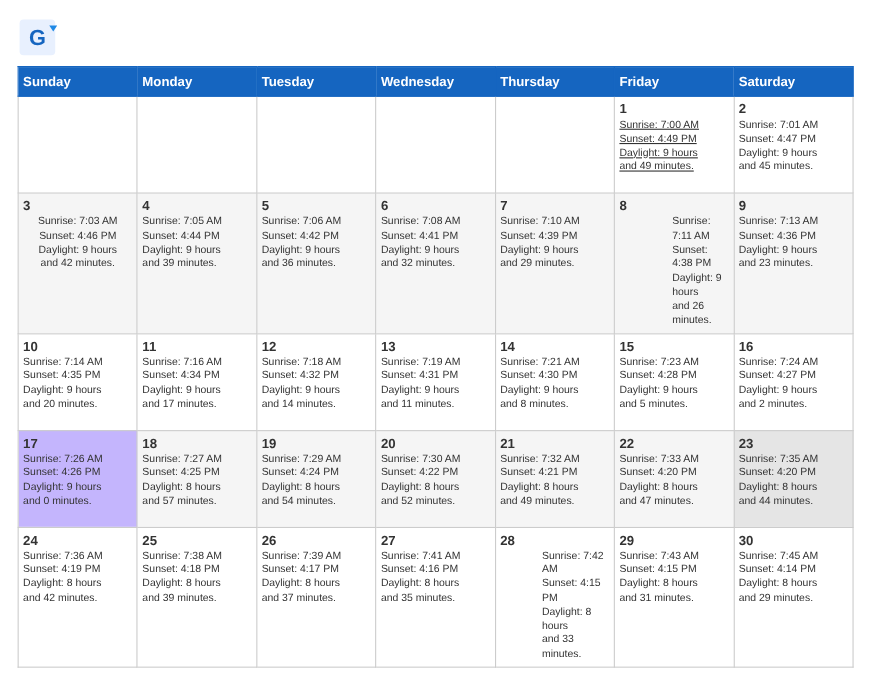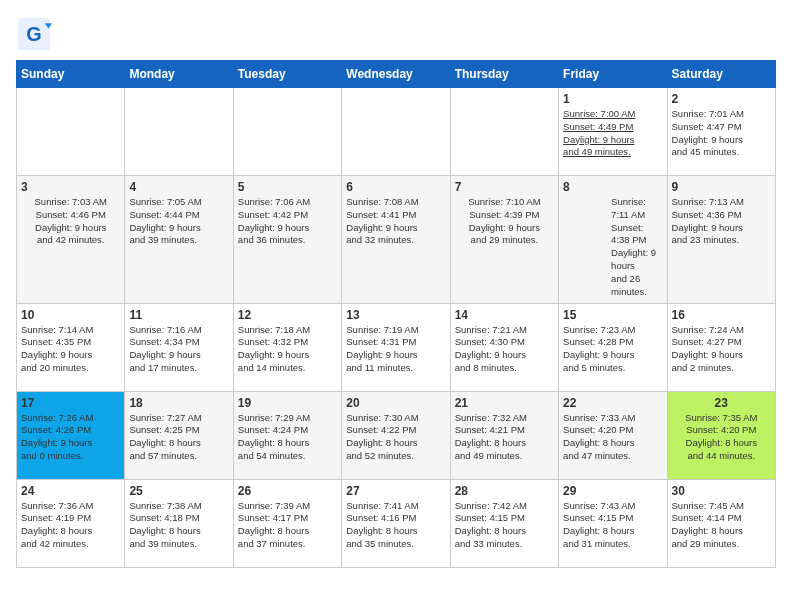--- a/index.html
+++ b/index.html
@@ -165,21 +165,21 @@
         </td>
         <td style="background: rgb(245, 245, 245);">
           <span class="day-num">6</span>
           <div class="cell-info" style="white-space: pre-line;">Sunrise: 7:08 AM
 Sunset: 4:41 PM
 Daylight: 9 hours
 and 32 minutes.</div>
         </td>
         <td style="background: rgb(245, 245, 245);">
           <span class="day-num">7</span>
-          <div class="cell-info" style="white-space: pre-line; text-align: center;">Sunrise: 7:10 AM
+          <div class="cell-info" style="white-space: pre-line;">Sunrise: 7:10 AM
 Sunset: 4:39 PM
 Daylight: 9 hours
 and 29 minutes.</div>
         </td>
         <td style="background: rgb(245, 245, 245);">
           <span class="day-num">8</span>
           <div class="cell-info" style="white-space: pre-line; margin-left: 48px;">Sunrise: 7:11 AM
 Sunset: 4:38 PM
 Daylight: 9 hours
 and 26 minutes.</div>
@@ -237,21 +237,21 @@
         </td>
         <td>
           <span class="day-num">16</span>
           <div class="cell-info" style="white-space: pre-line;">Sunrise: 7:24 AM
 Sunset: 4:27 PM
 Daylight: 9 hours
 and 2 minutes.</div>
         </td>
       </tr>
       <tr>
-        <td style="background: #0ea5e9;">
+        <td style="background: #c4b5fd;">
           <span class="day-num">17</span>
           <div class="cell-info" style="white-space: pre-line;">Sunrise: 7:26 AM
 Sunset: 4:26 PM
 Daylight: 9 hours
 and 0 minutes.</div>
         </td>
         <td style="background: rgb(245, 245, 245);">
           <span class="day-num">18</span>
           <div class="cell-info" style="white-space: pre-line;">Sunrise: 7:27 AM
 Sunset: 4:25 PM
@@ -279,21 +279,21 @@
 Daylight: 8 hours
 and 49 minutes.</div>
         </td>
         <td style="background: rgb(245, 245, 245); margin-top: 24px;">
           <span class="day-num">22</span>
           <div class="cell-info" style="white-space: pre-line;">Sunrise: 7:33 AM
 Sunset: 4:20 PM
 Daylight: 8 hours
 and 47 minutes.</div>
         </td>
-        <td style="background: #bef264; text-align: center;">
+        <td style="background: #e5e5e5;">
           <span class="day-num">23</span>
           <div class="cell-info" style="white-space: pre-line;">Sunrise: 7:35 AM
 Sunset: 4:20 PM
 Daylight: 8 hours
 and 44 minutes.</div>
         </td>
       </tr>
       <tr>
         <td>
           <span class="day-num">24</span>
@@ -318,21 +318,21 @@
         </td>
         <td>
           <span class="day-num">27</span>
           <div class="cell-info" style="white-space: pre-line;">Sunrise: 7:41 AM
 Sunset: 4:16 PM
 Daylight: 8 hours
 and 35 minutes.</div>
         </td>
         <td>
           <span class="day-num">28</span>
-          <div class="cell-info" style="white-space: pre-line;">Sunrise: 7:42 AM
+          <div class="cell-info" style="white-space: pre-line; margin-left: 38px;">Sunrise: 7:42 AM
 Sunset: 4:15 PM
 Daylight: 8 hours
 and 33 minutes.</div>
         </td>
         <td>
           <span class="day-num">29</span>
           <div class="cell-info" style="white-space: pre-line;">Sunrise: 7:43 AM
 Sunset: 4:15 PM
 Daylight: 8 hours
 and 31 minutes.</div>

